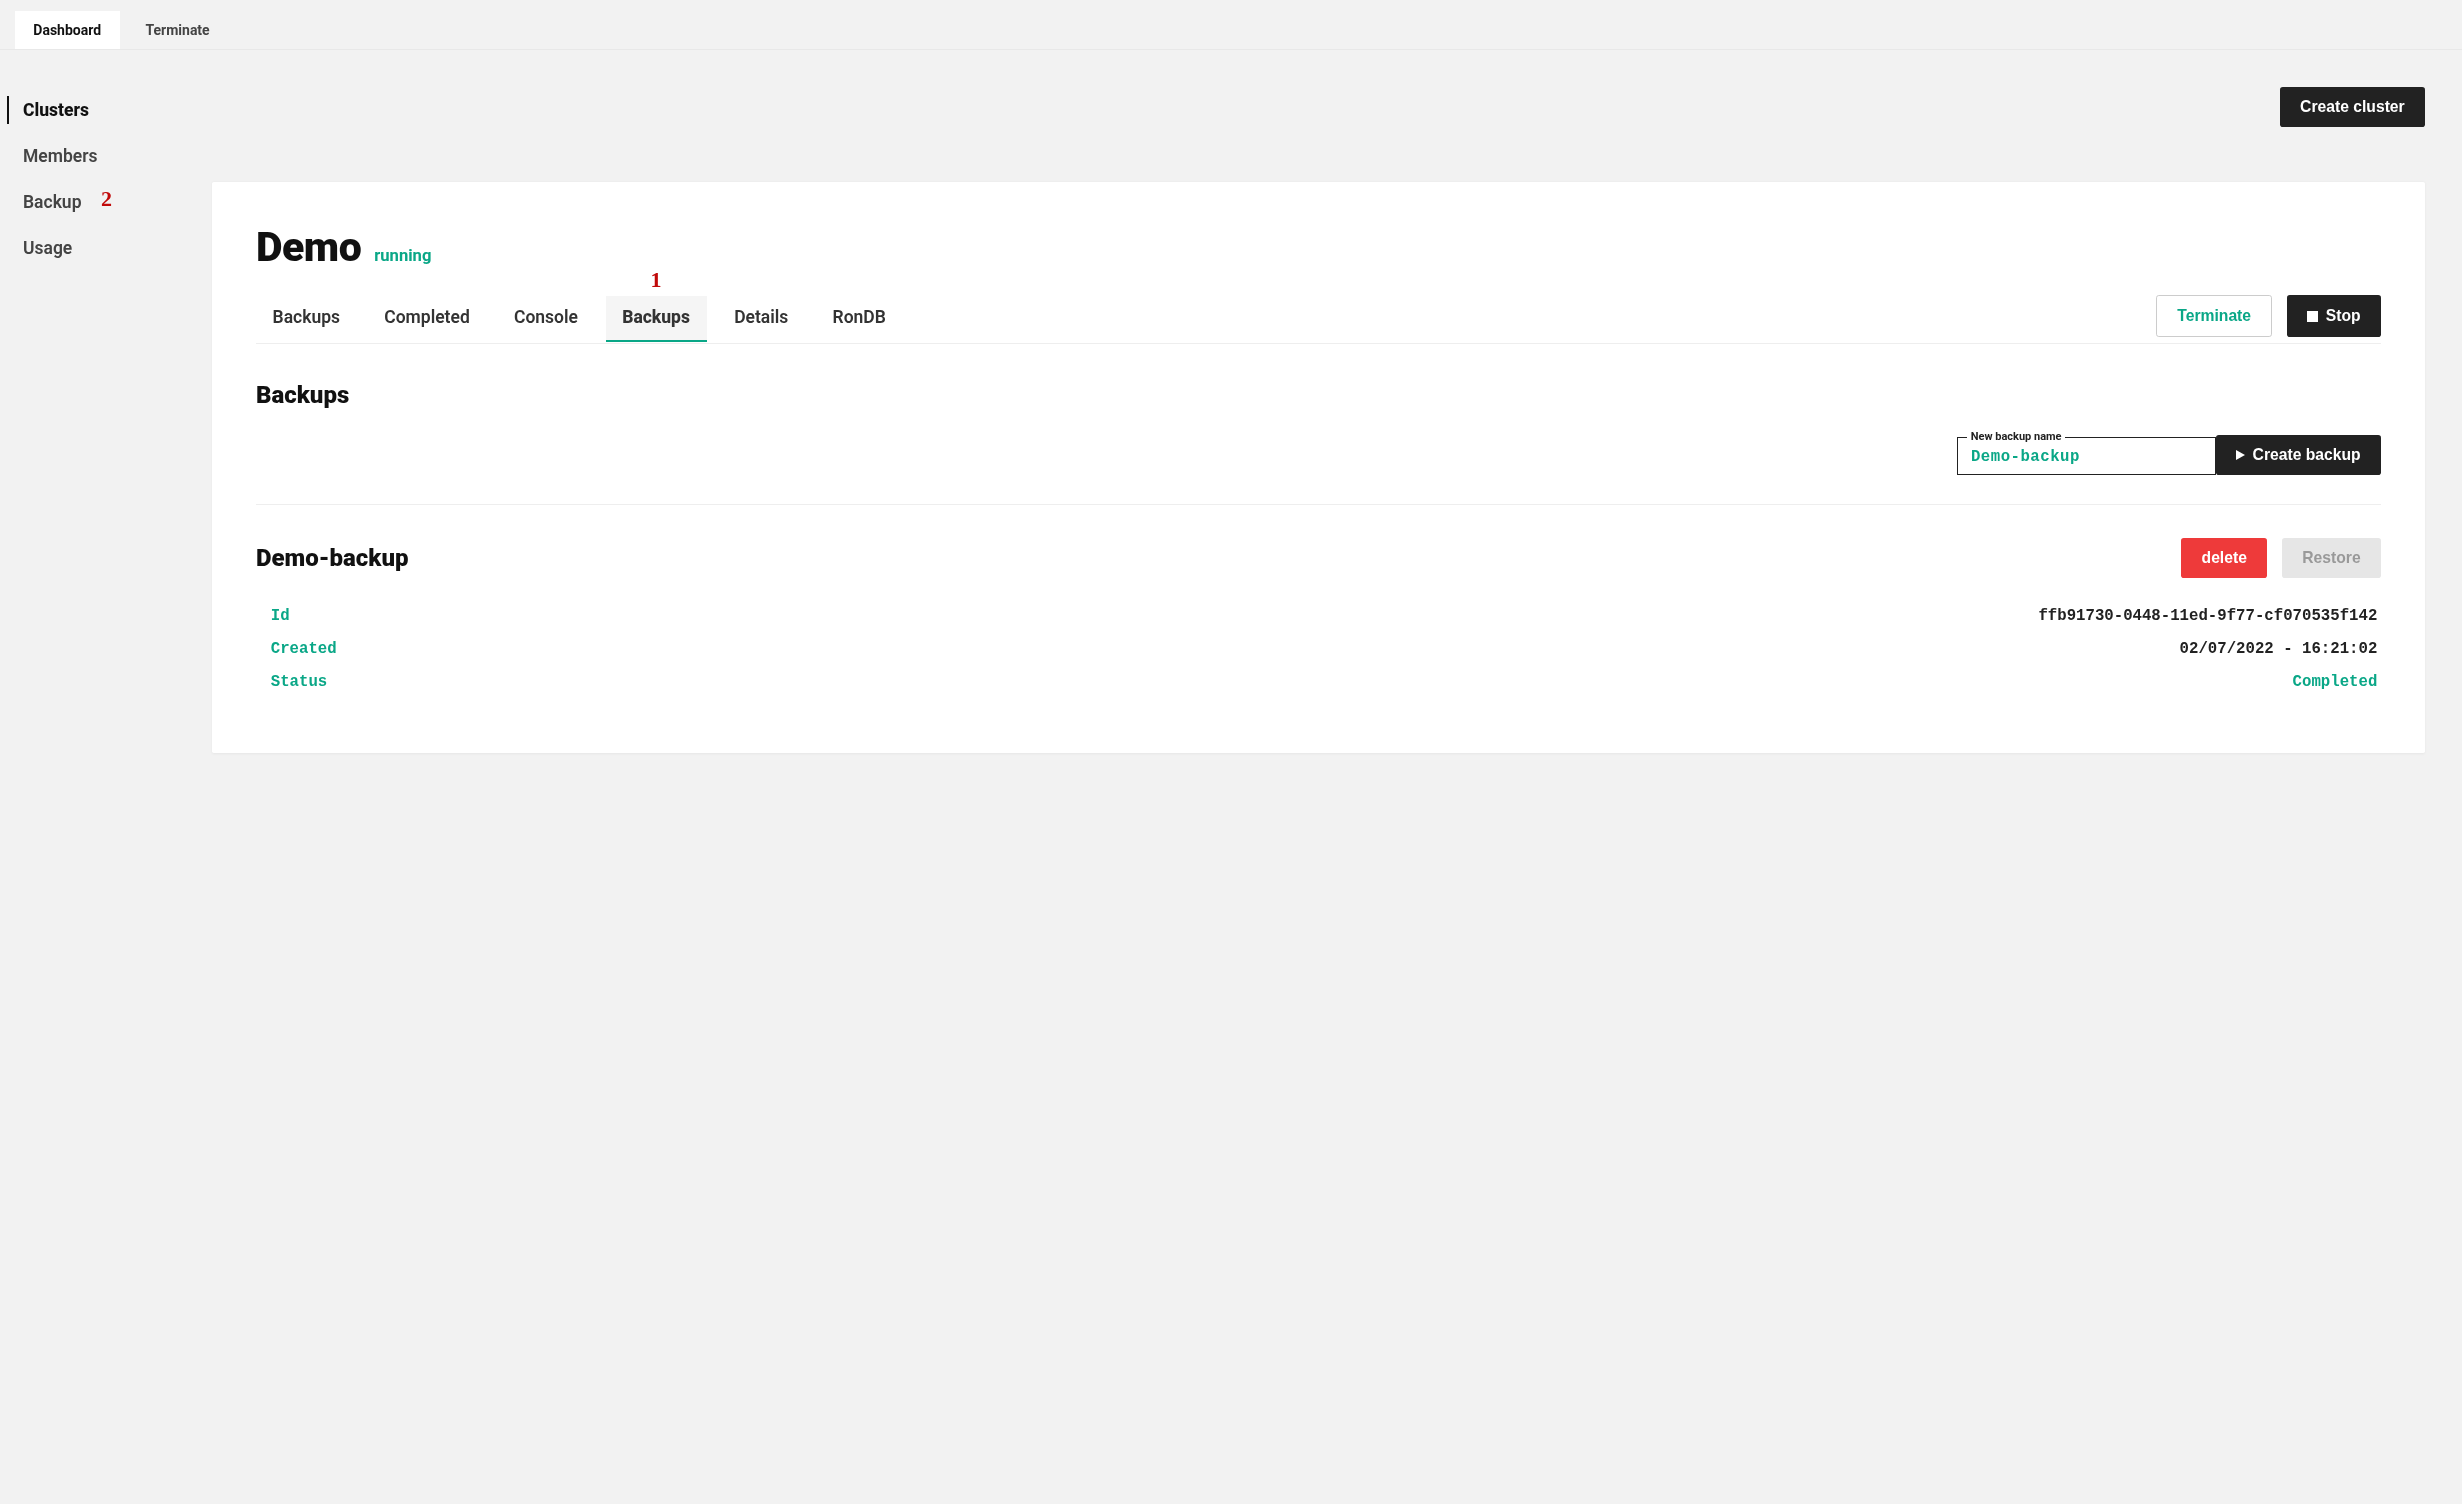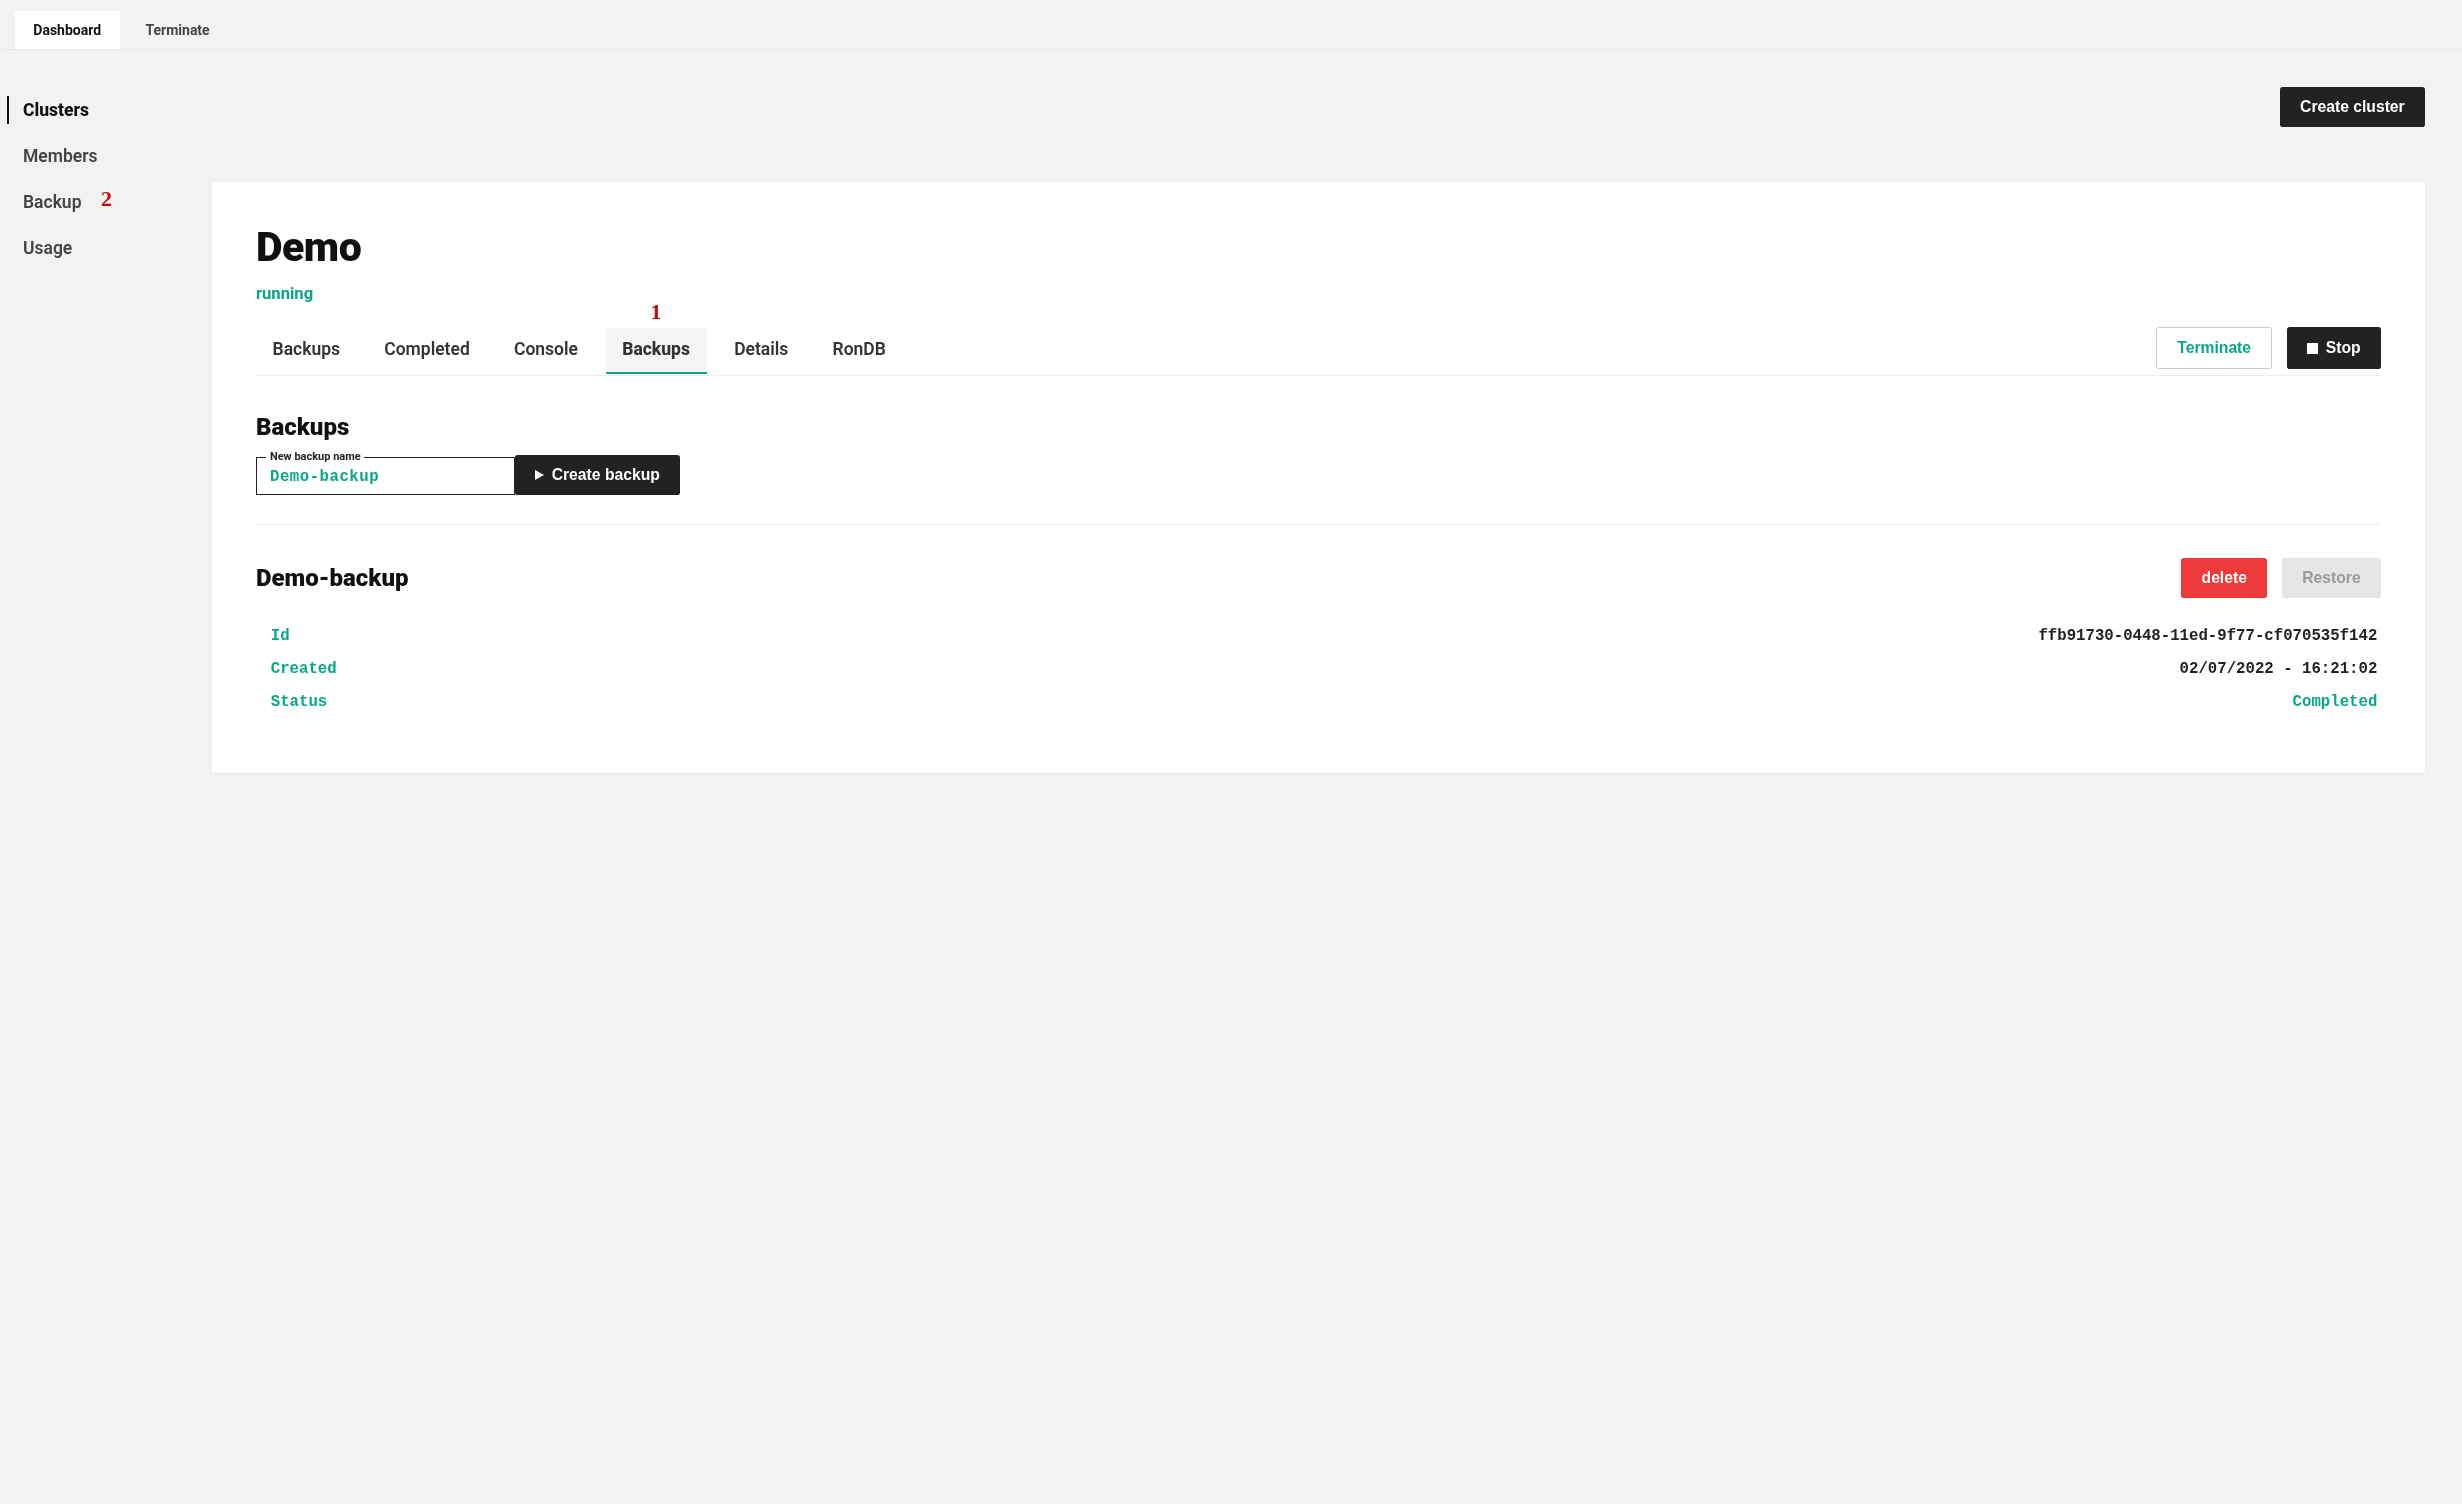--- a/index.html
+++ b/index.html
@@ -117,21 +117,20 @@
     .panel {
       background: #fff;
       padding: 41px 44px 55px 44px;
       border-radius: 1.8px;
       box-shadow: 0 0.9px 2.8px rgba(0,0,0,0.05);
     }
     .cluster-title-row {
       display: flex;
       align-items: baseline;
       gap: 13px;
-      flex-direction: column;
     }
     .cluster-title {
       font-size: 41px;
       font-weight: 900;
       color: #111;
       letter-spacing: -0.5px;
     }
     .status-running {
       font-size: 16.6px;
       font-weight: 700;
@@ -195,23 +194,23 @@
       border-bottom: 5.5px solid transparent;
     }
     .section-heading {
       font-size: 24px;
       font-weight: 900;
       color: #111;
       margin-top: 37px;
     }
     .backup-create-row {
       display: flex;
-      justify-content: flex-start;
+      justify-content: flex-end;
       align-items: flex-end;
-      margin-top: 14px;
+      margin-top: 26px;
       padding-bottom: 29.6px;
       border-bottom: 0.9px solid #eee;
     }
     .fieldset {
       position: relative;
       border: 1.8px solid #222;
       padding: 9.2px 13px 7.4px 13px;
       width: 259px;
     }
     .fieldset-legend {

